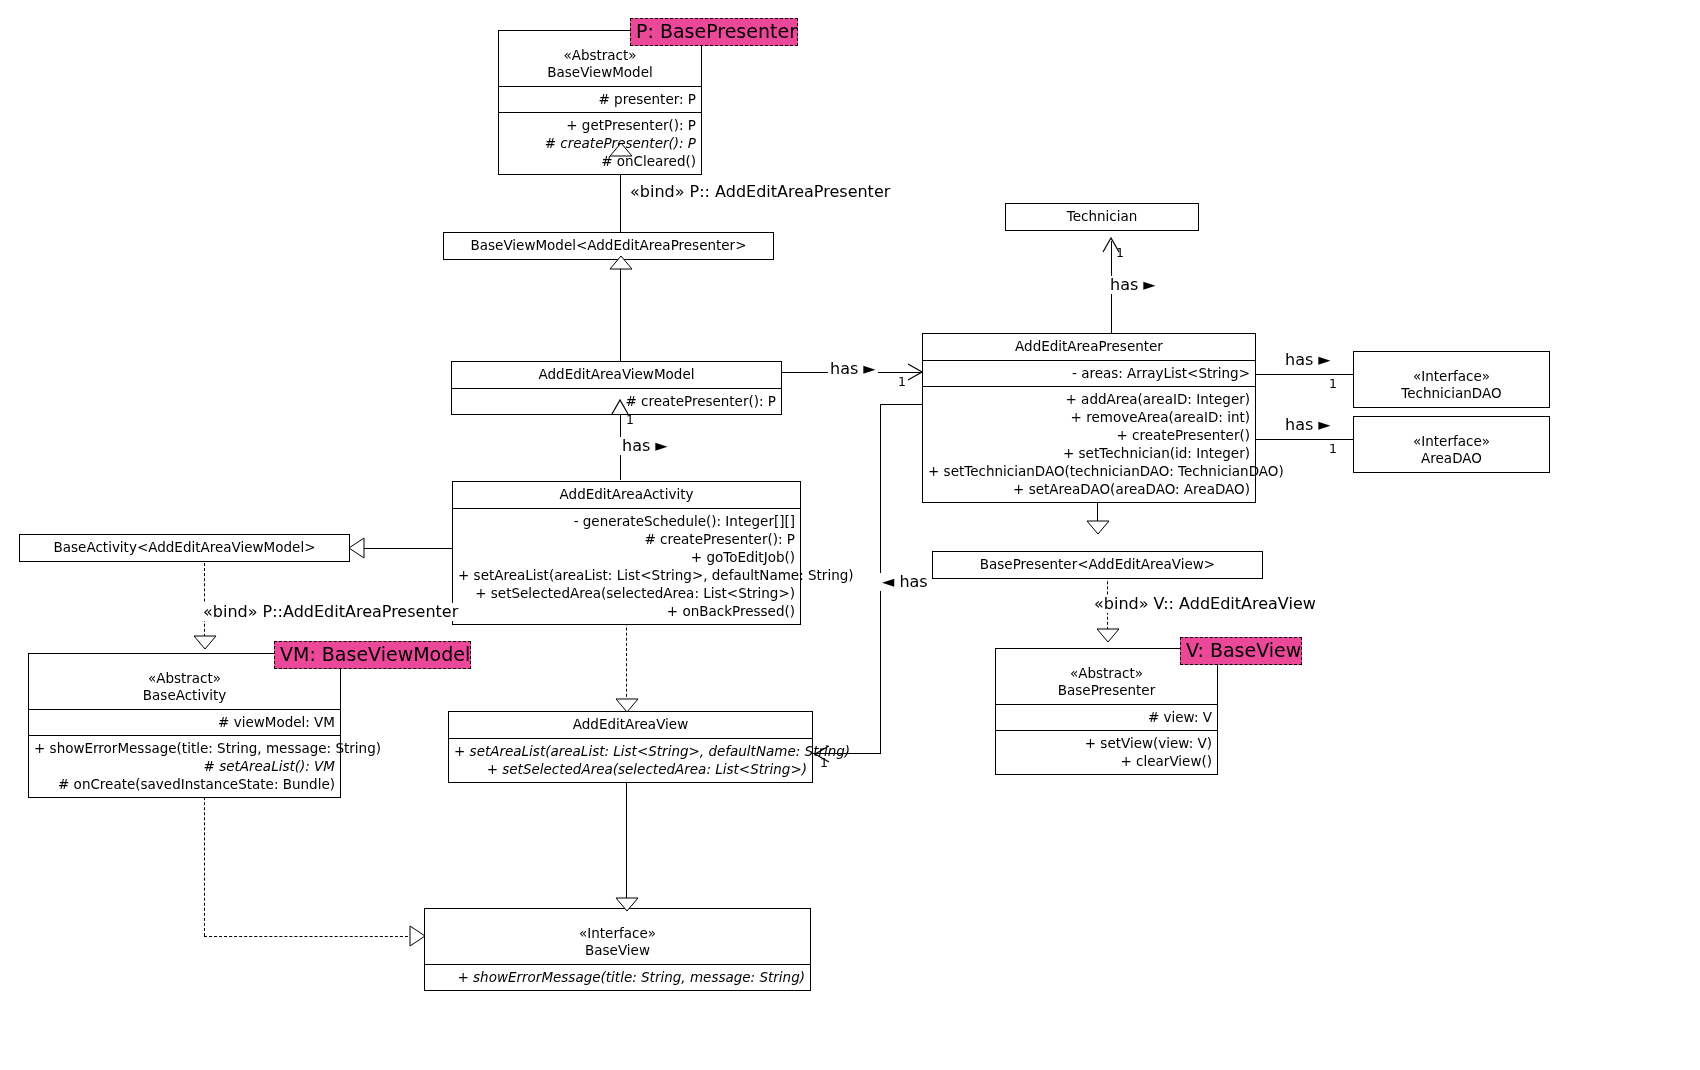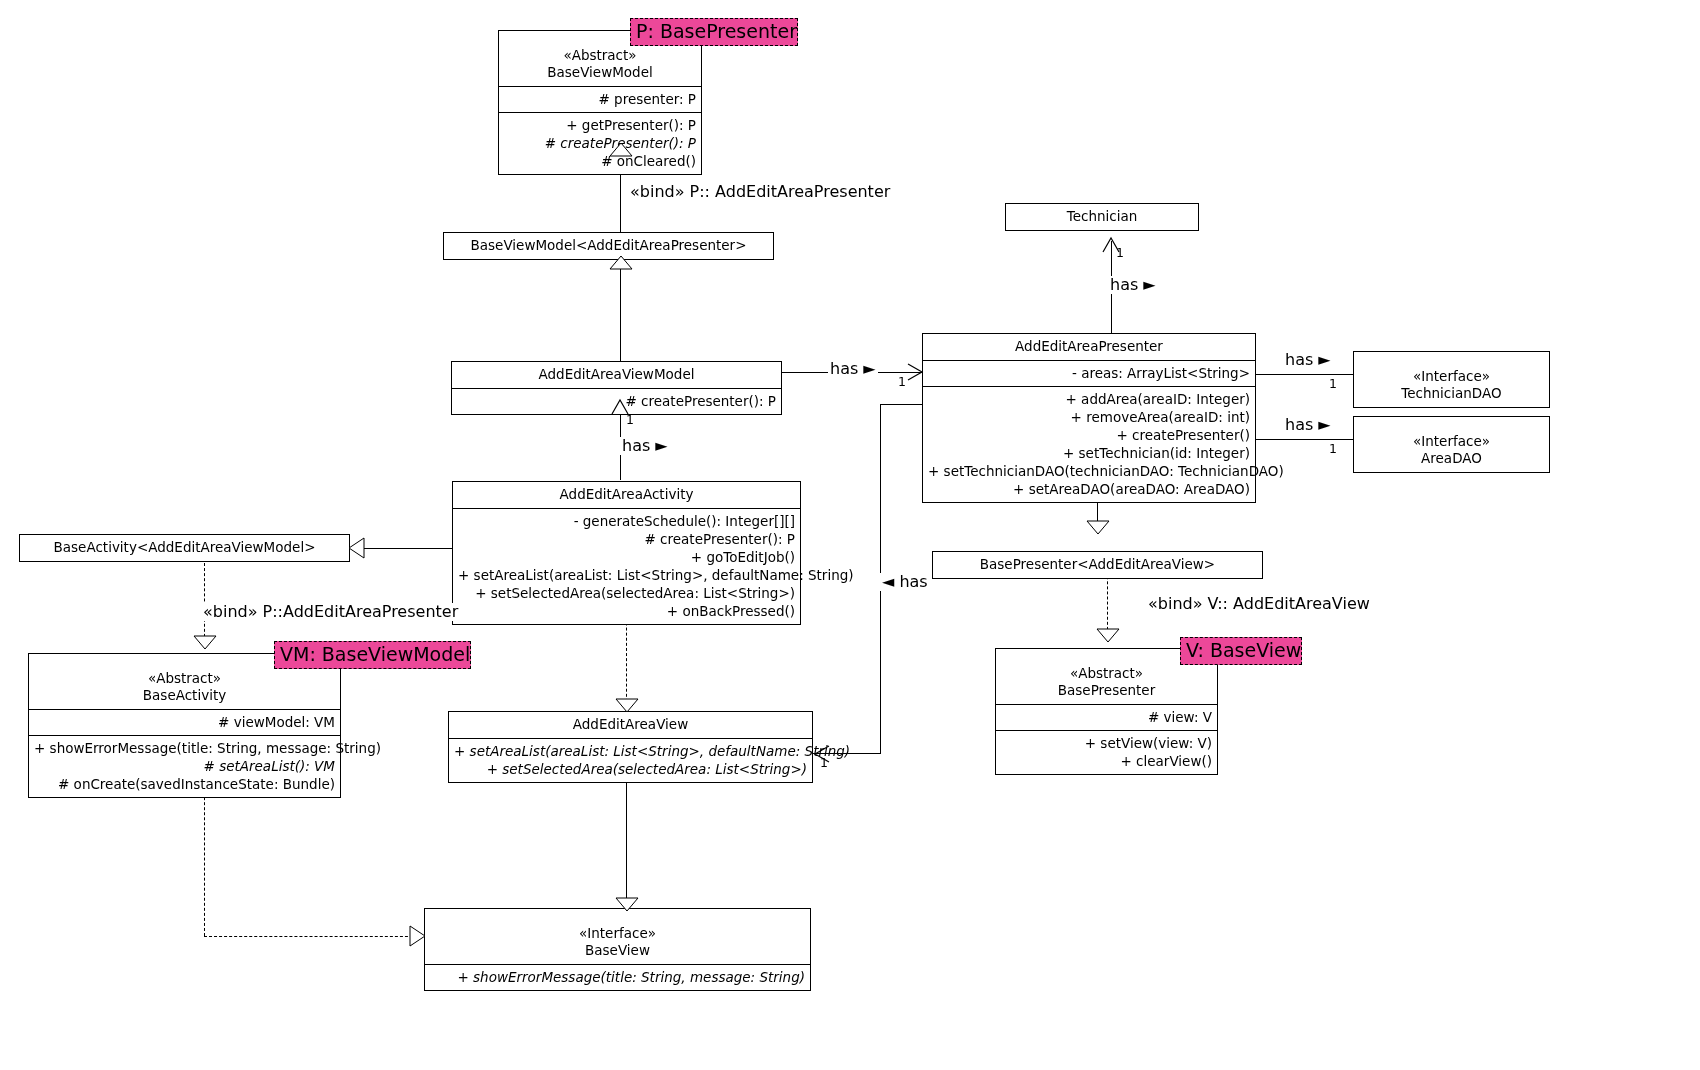--- a/index.html
+++ b/index.html
@@ -320,21 +320,21 @@
   <div class="uml-box" style="left:932px; top:527px; width:331px;margin-top:24px;">
     <div class="uml-head">
       <span class="cname">BasePresenter&lt;AddEditAreaView&gt;</span>
     </div>
   </div>
 
   <div class="dln v" style="left:1107px; top:556px; height:84px;"></div>
   <svg class="arrowsvg" style="left:1097px; top:629px; width:22px; height:14px;">
     <polygon points="11,13 0,0 22,0" fill="#fff" stroke="#000" stroke-width="1"></polygon>
   </svg>
-  <div class="lbl" style="left:1146px; top:595px;">«bind» V:: AddEditAreaView</div>
+  <div class="lbl" style="left:1092px; top:595px;">«bind» V:: AddEditAreaView</div>
 
   <div class="param-box" style="left:1180px; top:637px;">V: BaseView</div>
 
   <div class="uml-box" style="left:995px; top:648px; width:223px;">
     <div class="uml-head">
       <span class="stereo">«Abstract»</span>
       <span class="cname">BasePresenter</span>
     </div>
     <div class="uml-compartment uml-sep">
       <span class="m"># view: V</span>

